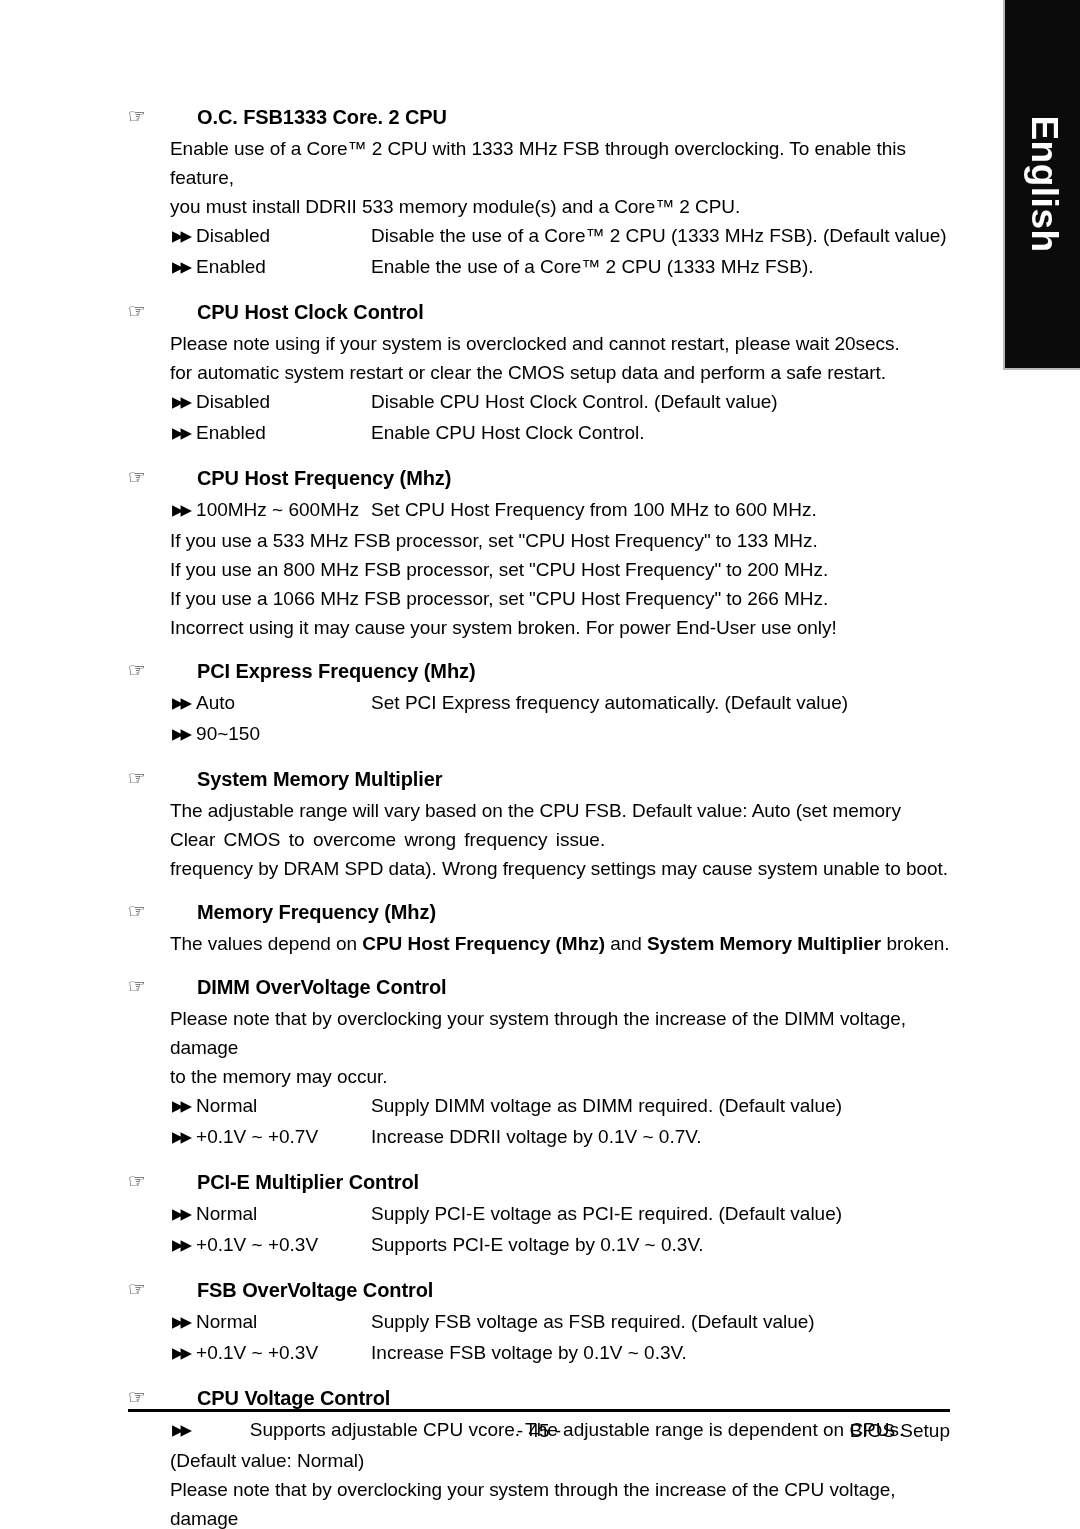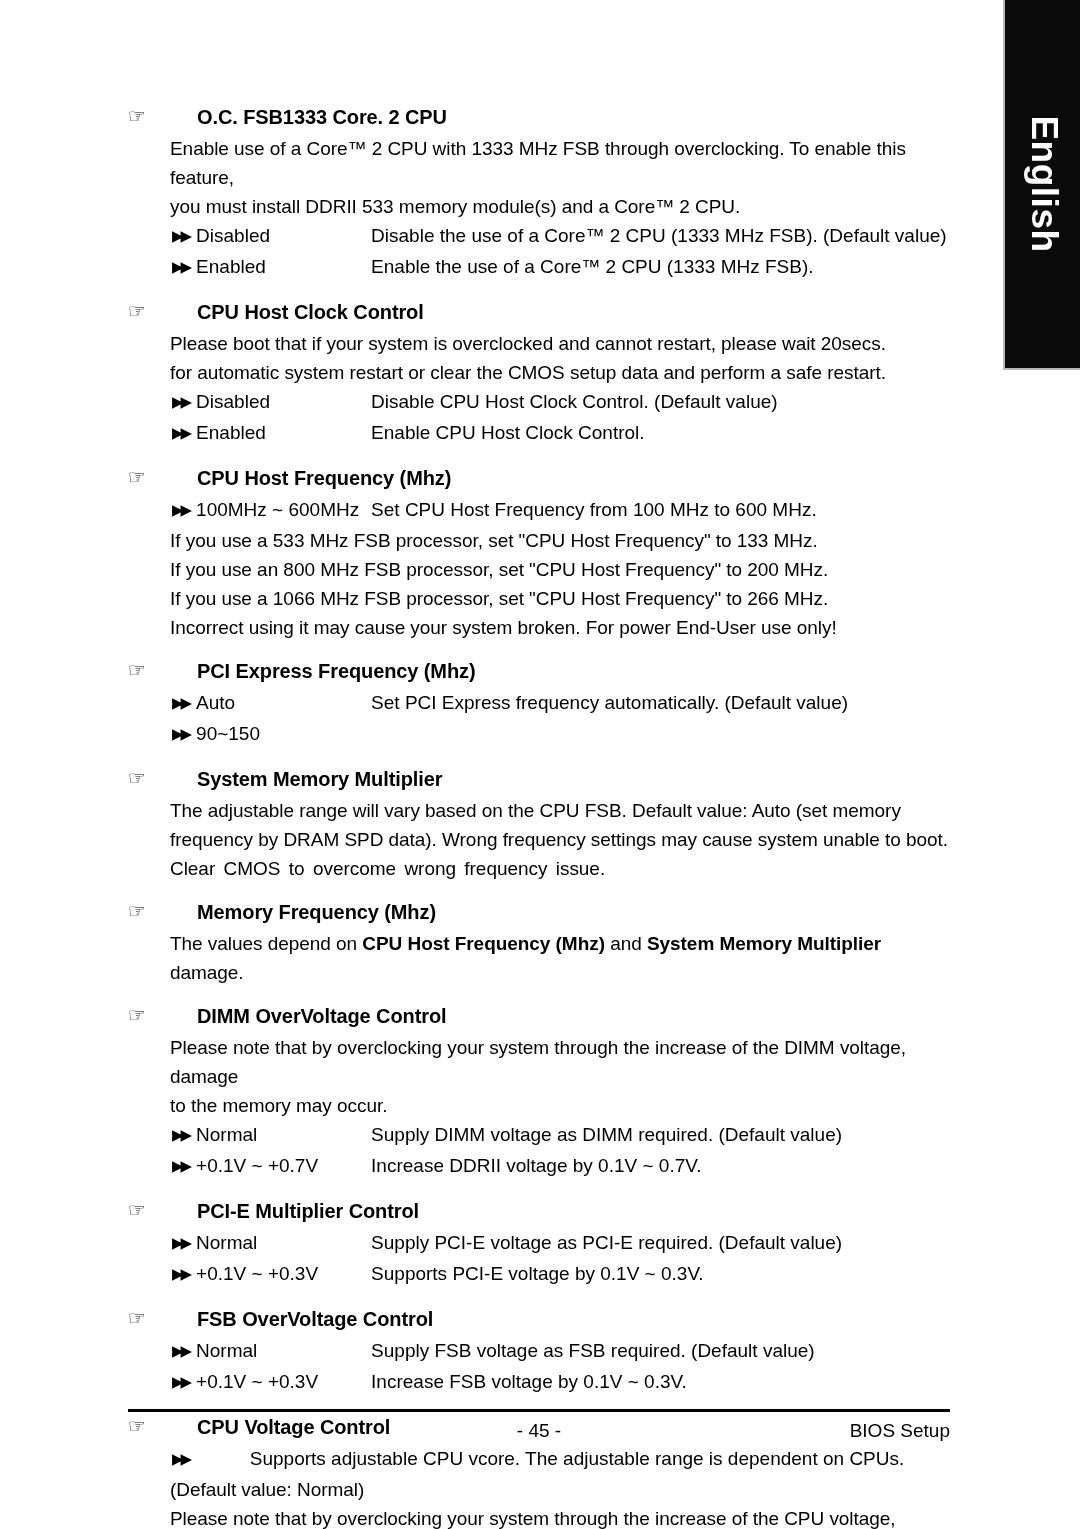--- a/index.html
+++ b/index.html
@@ -177,21 +177,21 @@
         <span class="opt-label">Enabled</span>
         <span class="opt-desc">Enable the use of a Core™ 2 CPU (1333 MHz FSB).</span>
       </div>
     </div>
 
     <div class="section">
       <div class="heading">
         <span class="hand-icon">☞</span>
         <span class="heading-text">CPU Host Clock Control</span>
       </div>
-      <div class="para">Please boot that if your system is overclocked and cannot restart, please wait 20secs.</div>
+      <div class="para">Please note using if your system is overclocked and cannot restart, please wait 20secs.</div>
       <div class="para">for automatic system restart or clear the CMOS setup data and perform a safe restart.</div>
       <div class="opt">
         <span class="opt-bullet">▶▶</span>
         <span class="opt-label">Disabled</span>
         <span class="opt-desc">Disable CPU Host Clock Control. (Default value)</span>
       </div>
       <div class="opt">
         <span class="opt-bullet">▶▶</span>
         <span class="opt-label">Enabled</span>
         <span class="opt-desc">Enable CPU Host Clock Control.</span>
@@ -229,30 +229,30 @@
         <span class="opt-label">90~150</span>
       </div>
     </div>
 
     <div class="section">
       <div class="heading">
         <span class="hand-icon">☞</span>
         <span class="heading-text">System Memory Multiplier</span>
       </div>
       <div class="para">The adjustable range will vary based on the CPU FSB. Default value: Auto (set memory</div>
+      <div class="para loose">Clear CMOS to overcome wrong frequency issue.</div>
       <div class="para">frequency by DRAM SPD data). Wrong frequency settings may cause system unable to boot.</div>
-      <div class="para loose">Clear CMOS to overcome wrong frequency issue.</div>
     </div>
 
     <div class="section">
       <div class="heading">
         <span class="hand-icon">☞</span>
         <span class="heading-text">Memory Frequency (Mhz)</span>
       </div>
-      <div class="para"><span>The values depend on </span><span class="b">CPU Host Frequency (Mhz)</span><span> and </span><span class="b">System Memory Multiplier</span><span> damage.</span></div>
+      <div class="para"><span>The values depend on </span><span class="b">CPU Host Frequency (Mhz)</span><span> and </span><span class="b">System Memory Multiplier</span><span> broken.</span></div>
     </div>
 
     <div class="section">
       <div class="heading">
         <span class="hand-icon">☞</span>
         <span class="heading-text">DIMM OverVoltage Control</span>
       </div>
       <div class="para">Please note that by overclocking your system through the increase of the DIMM voltage, damage</div>
       <div class="para">to the memory may occur.</div>
       <div class="opt">

